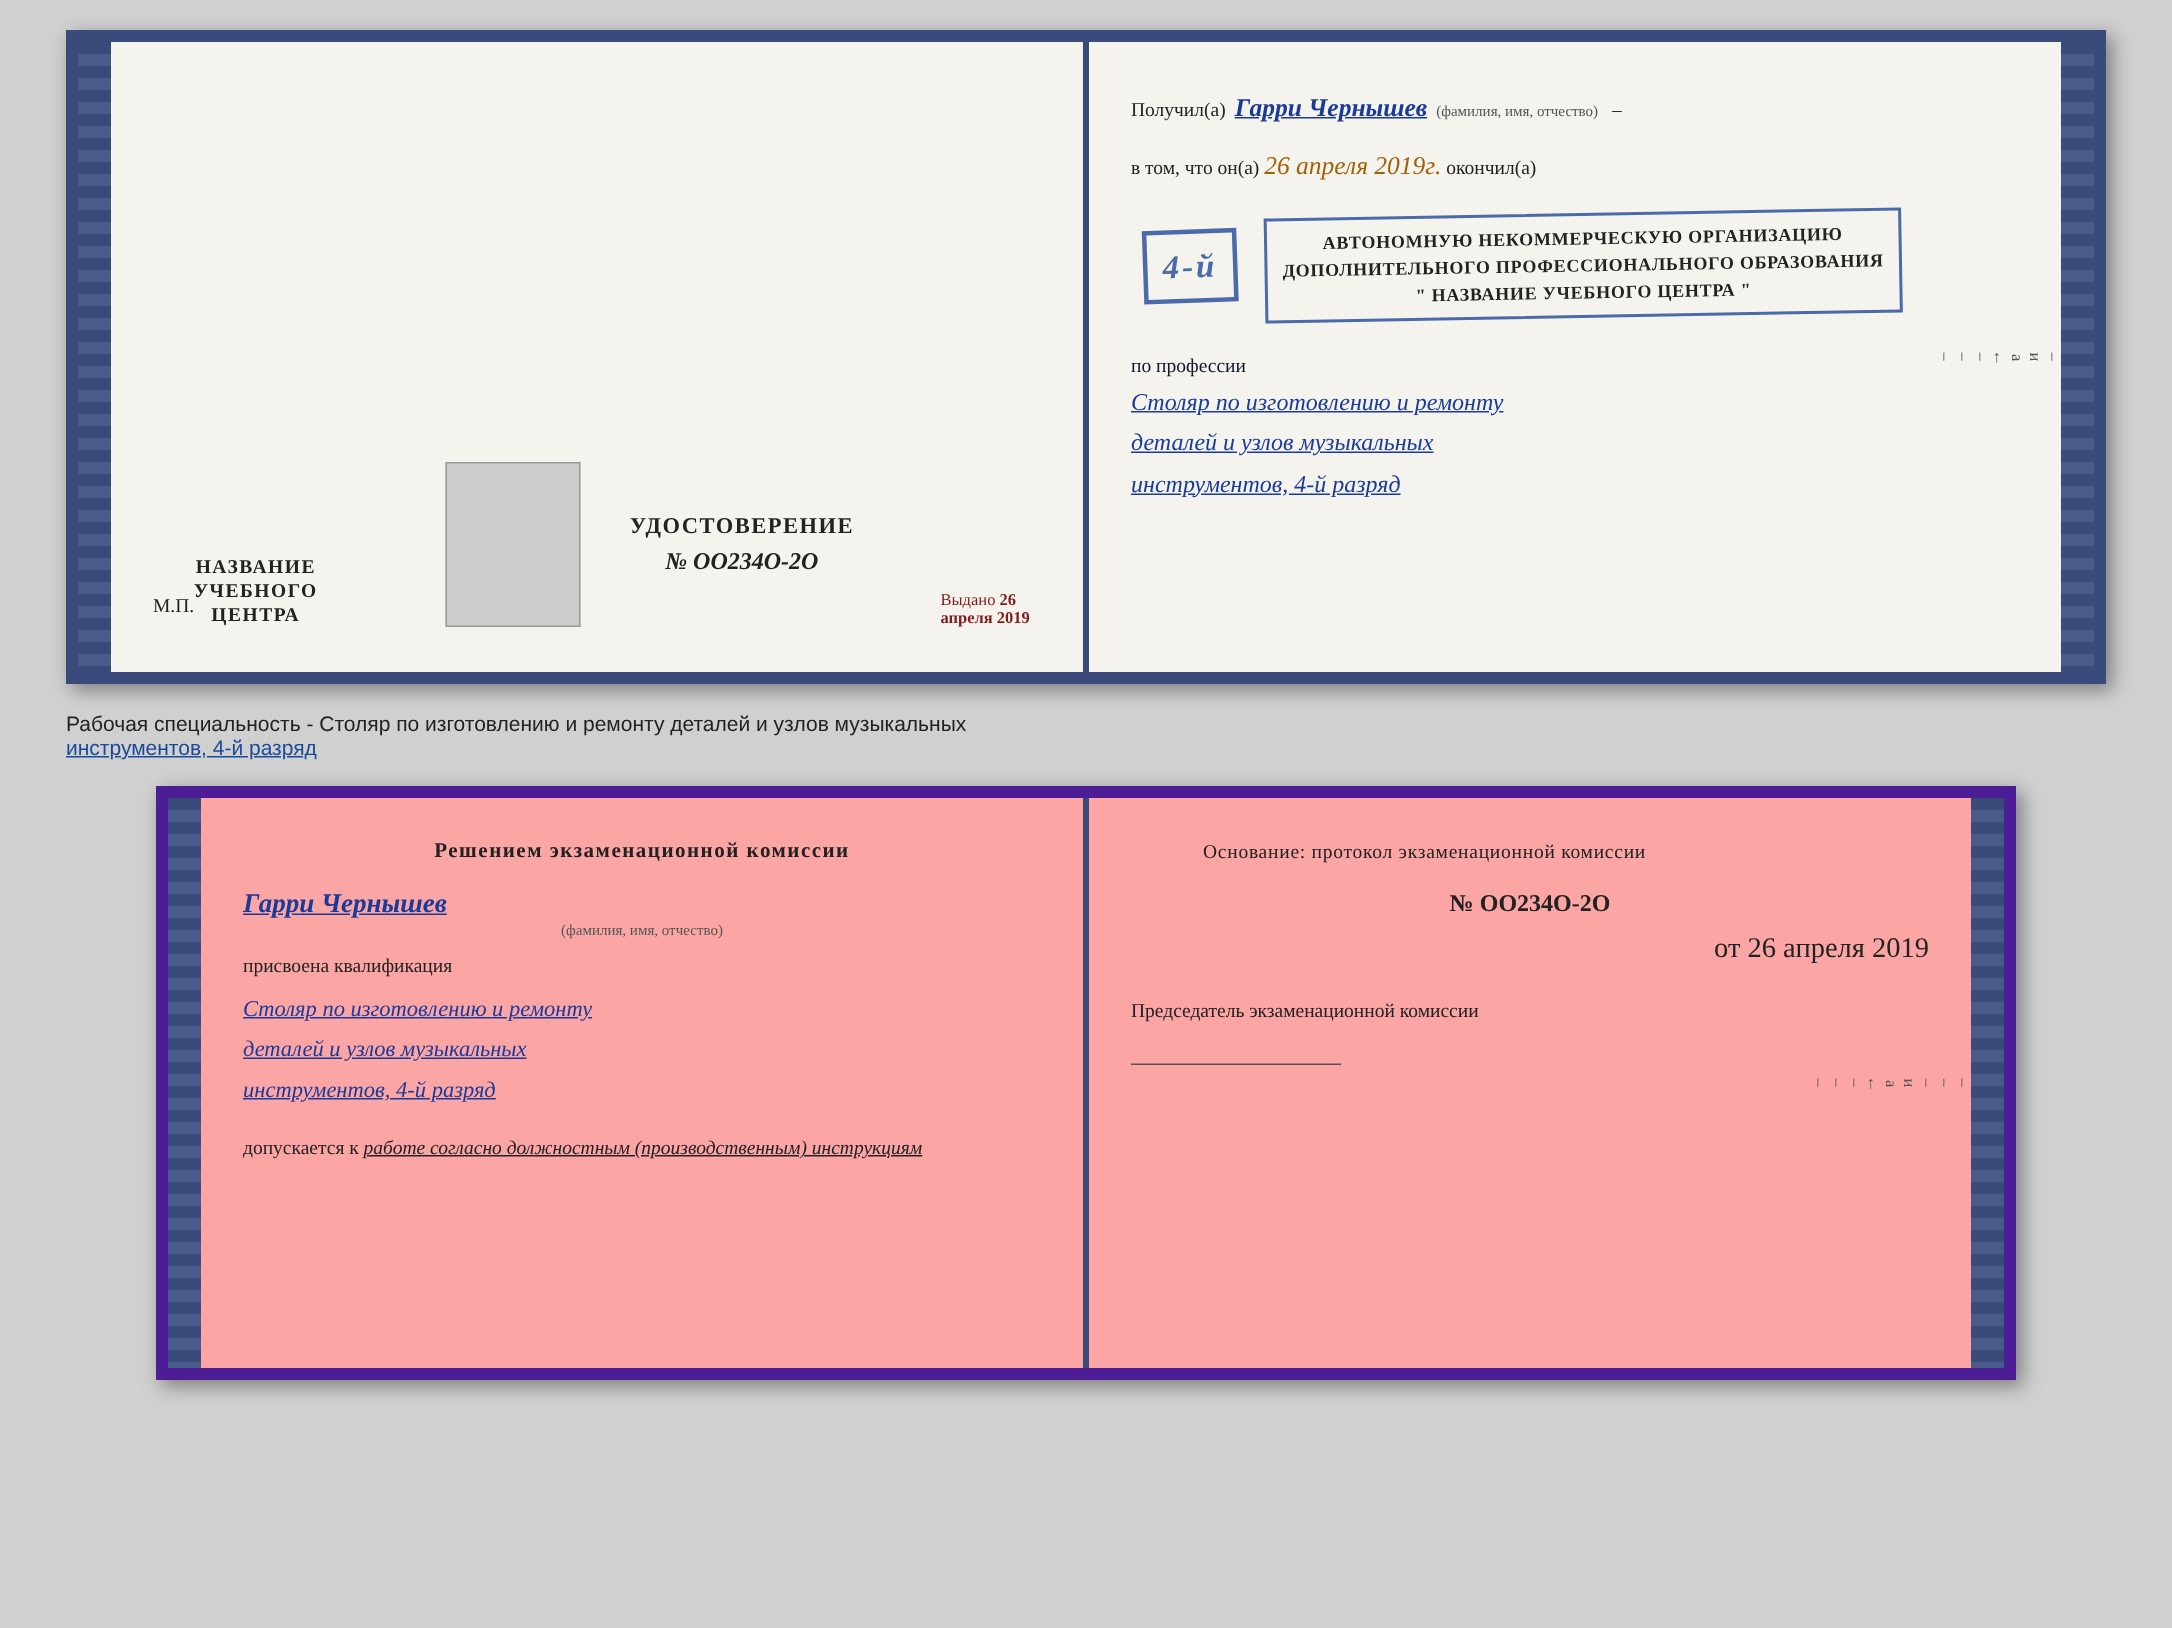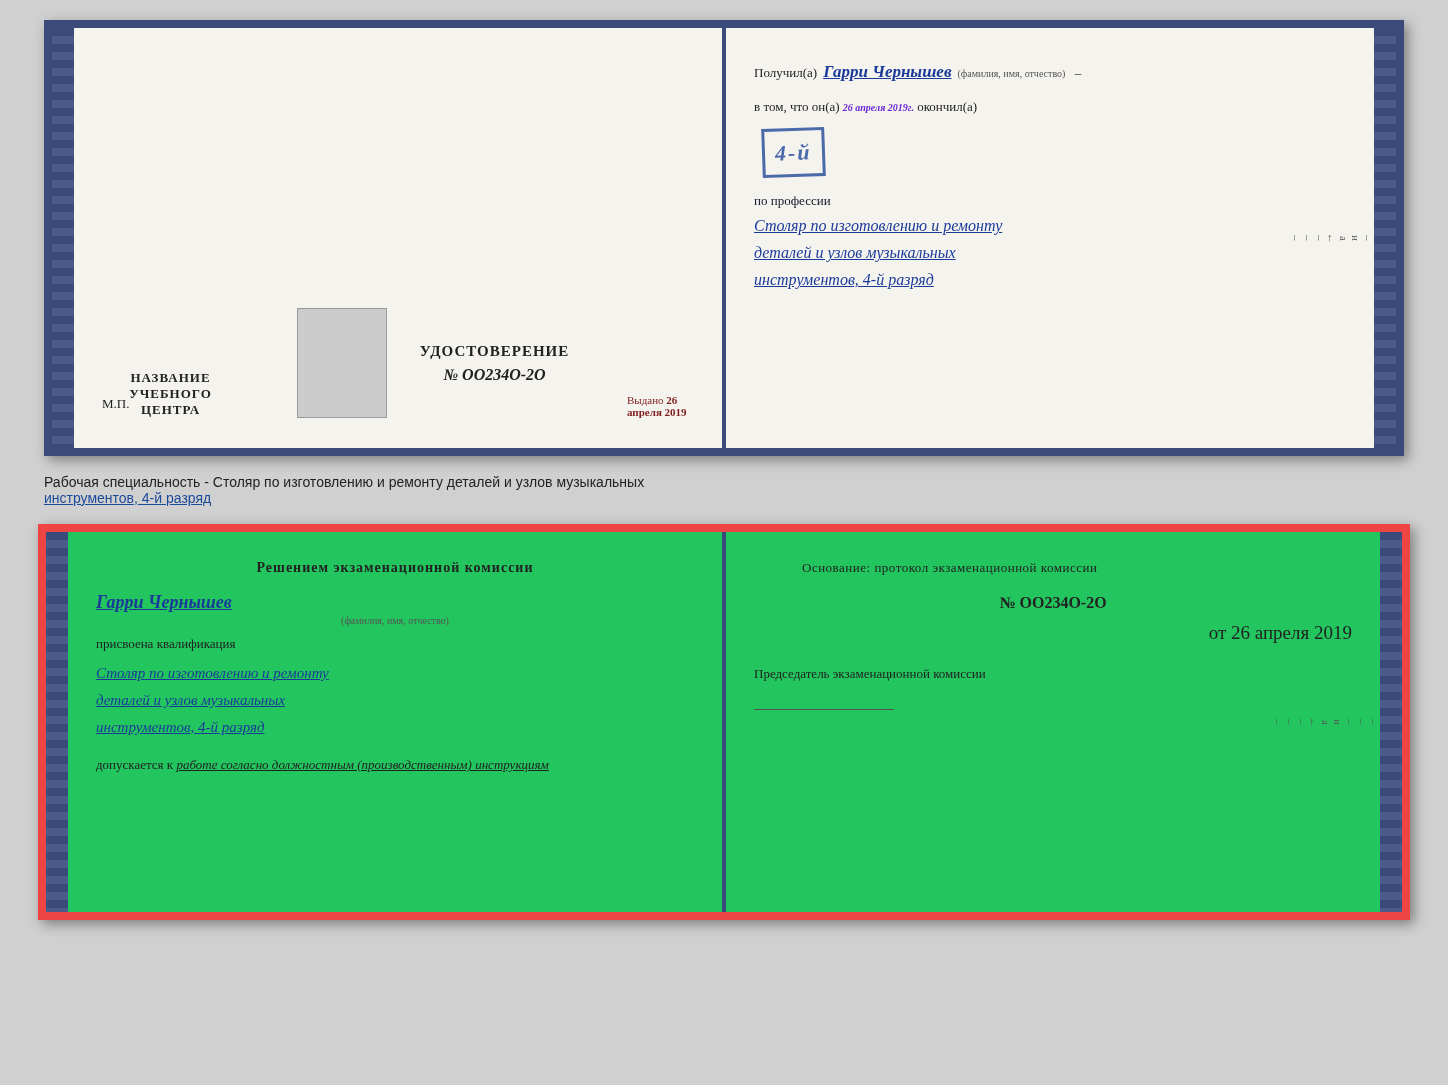--- a/index.html
+++ b/index.html
@@ -161,23 +161,22 @@
       color: #555;
     }
 
     .vtom-line {
       margin-bottom: 10px;
       font-size: 13px;
     }
 
     .vtom-date {
       font-style: italic;
-      font-size: 10px;
-      color: #6d28d9;
-      font-weight: bold;
+      font-size: 17px;
+      color: #a16207;
     }
 
     .grade-stamp {
       display: inline-block;
       border: 3px solid #4a6aaa;
       padding: 4px 10px;
       color: #4a6aaa;
       font-size: 22px;
       font-weight: bold;
       margin: 0 8px;
@@ -223,23 +222,23 @@
     }
 
     .description-text .underlined {
       text-decoration: underline;
       color: #1a4a9a;
     }
 
     
     .bottom-spread {
       display: flex;
-      width: 1372px;
-      border: 8px solid #ef4444;
-      background: #22c55e;
+      width: 1240px;
+      border: 8px solid #4c1d95;
+      background: #fca5a5;
       position: relative;
       box-shadow: 4px 4px 12px rgba(0,0,0,0.4);
     }
 
     .bottom-page {
       flex: 1;
       padding: 28px 28px;
       position: relative;
       min-height: 380px;
     }
@@ -400,20 +399,27 @@
       </div>
 
       <div class="vtom-line">
         <span>в том, что он(а)</span>
         <span class="vtom-date">26 апреля 2019г.</span>
         <span>окончил(а)</span>
       </div>
 
       <div style="display:flex; align-items:center; margin: 6px 0 10px 0;">
         <span class="grade-stamp">4-й</span>
+        <div style="margin-left: 10px;">
+          <div class="org-name-block">
+            <span>АВТОНОМНУЮ НЕКОММЕРЧЕСКУЮ ОРГАНИЗАЦИЮ</span><br>
+            <span>ДОПОЛНИТЕЛЬНОГО ПРОФЕССИОНАЛЬНОГО ОБРАЗОВАНИЯ</span><br>
+            <span>" НАЗВАНИЕ УЧЕБНОГО ЦЕНТРА "</span>
+          </div>
+        </div>
       </div>
 
       <div class="po-professii">
         <span>по профессии</span>
       </div>
 
       <div class="profession-text">
         <span>Столяр по изготовлению и ремонту</span><br>
         <span>деталей и узлов музыкальных</span><br>
         <span>инструментов, 4-й разряд</span>

